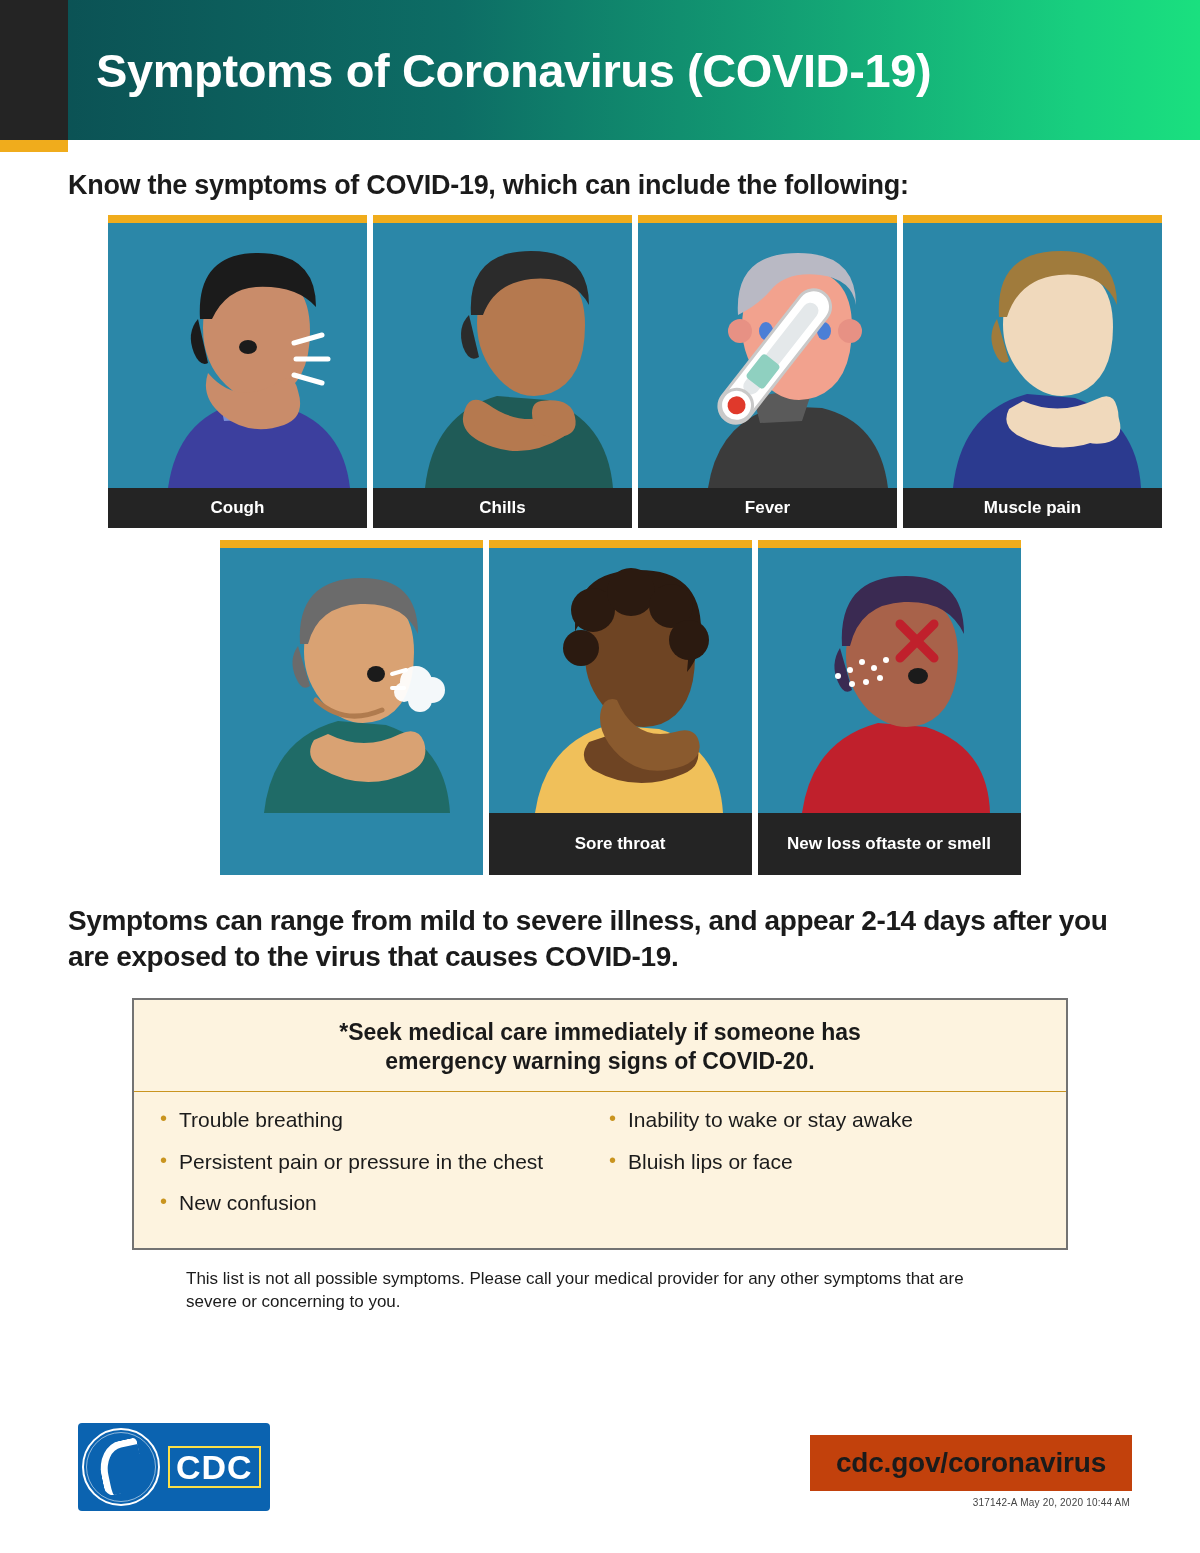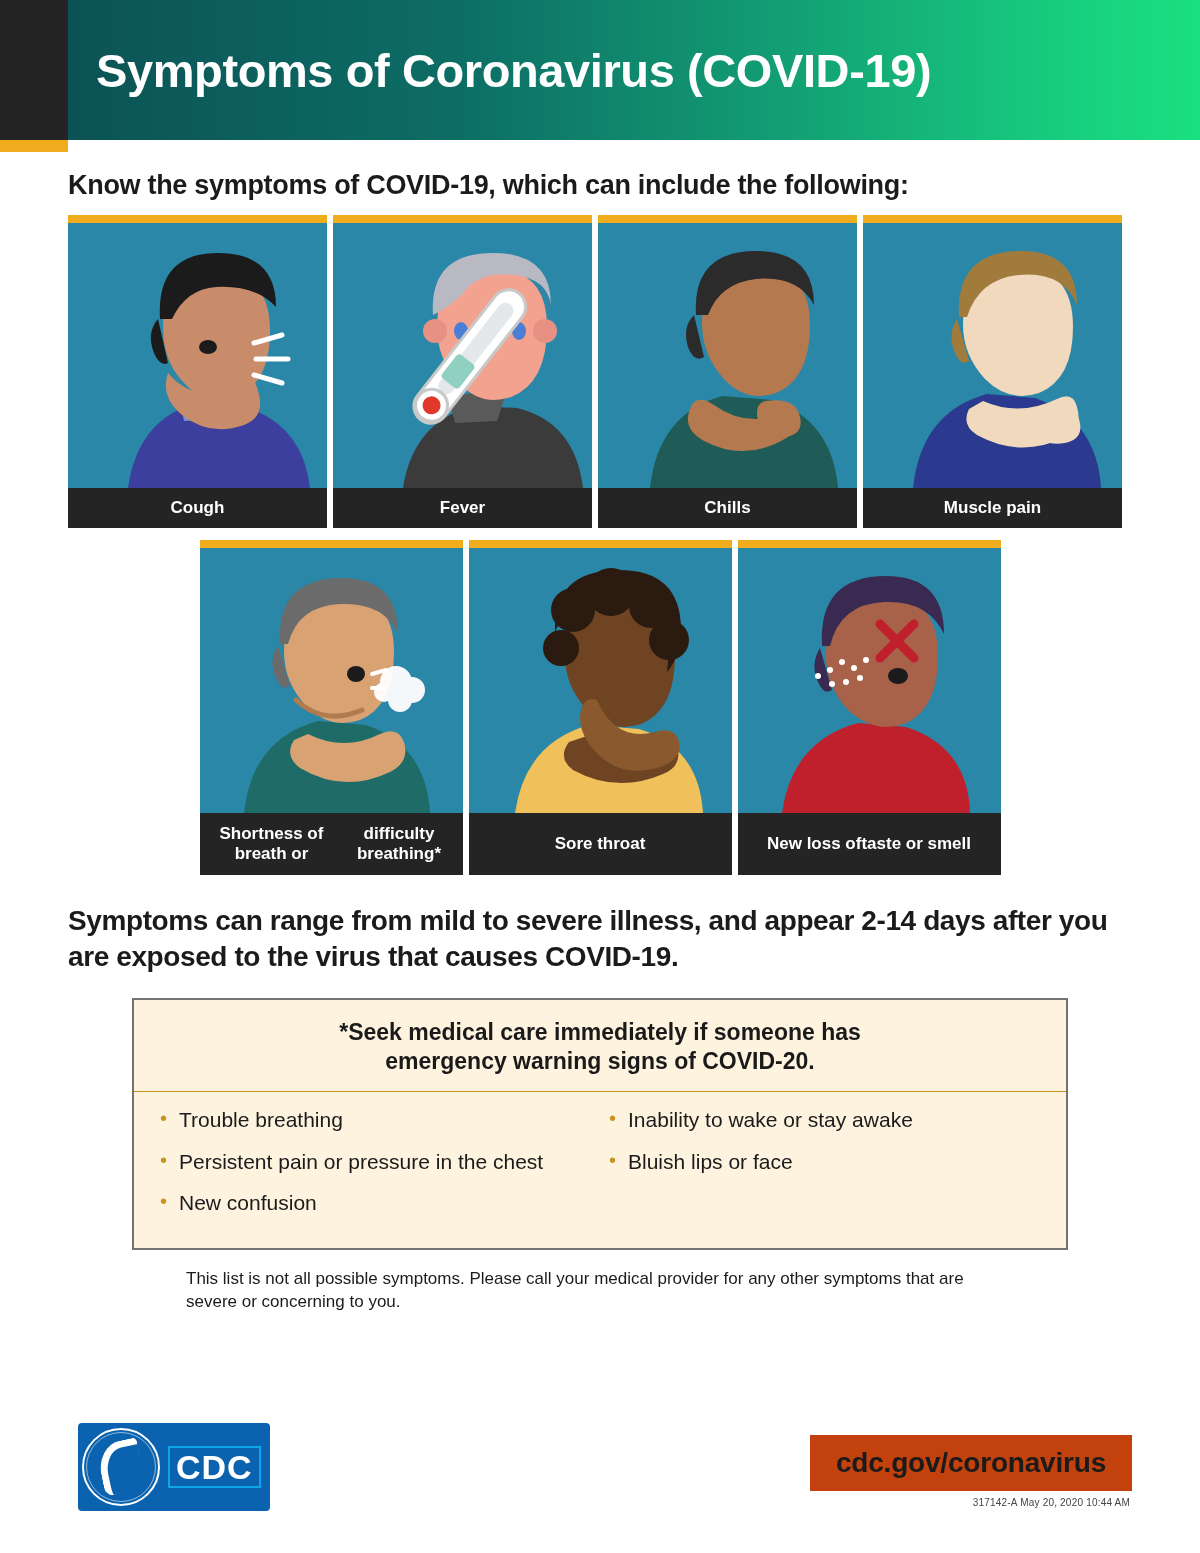--- a/index.html
+++ b/index.html
@@ -53,20 +53,21 @@
     font-weight: bold;
     color: #1b1b1b;
     letter-spacing: -0.3px;
   }
 
   
   .row {
     display: flex;
     gap: 6px;
     margin-top: 14px;
+    margin-left: 40px;
   }
   .row-2 {
     justify-content: center;
     margin-top: 12px;
     padding-left: 0;
   }
   .card {
     width: 259px;
     background: #2b87a8;
     display: flex;
@@ -189,21 +190,21 @@
     inset: 2px;
     border-radius: 50%;
     border: 1px solid rgba(255,255,255,0.55);
   }
   .cdc-mark {
     color: #ffffff;
     font-size: 34px;
     font-weight: bold;
     letter-spacing: 1px;
     margin-left: 8px;
-    border: 2px solid #0ea5e9;
+    border: 2px solid #fde047;
     padding: 2px 6px;
     line-height: 1;
   }
   .url-bar {
     position: absolute;
     right: 68px; top: 22px;
     background: #c2410c;
     color: #1b1b1b;
     font-size: 28px;
     font-weight: bold;
@@ -246,20 +247,36 @@
           <ellipse cx="140" cy="124" rx="9" ry="7" fill="#1b1b1b"></ellipse>
           <path d="M100 150 q30 35 72 8 q14 -8 18 10 q8 26 -14 34 q-34 12 -62 -10 q-22 -18 -14 -42z" fill="#c98c6a"></path>
           <g stroke="#ffffff" stroke-width="5" stroke-linecap="round">
             <line x1="186" y1="120" x2="214" y2="112"></line>
             <line x1="188" y1="136" x2="220" y2="136"></line>
             <line x1="186" y1="152" x2="214" y2="160"></line>
           </g>
         </svg>
       </div>
       <div class="label">Cough</div>
+    </div>
+
+    <div class="card">
+      <div class="gold"></div>
+      <div class="art">
+        <svg width="259" height="265" viewBox="0 0 259 265">
+          <rect width="259" height="265" fill="#2b87a8"></rect>
+          <path d="M52 265 q8 -74 72 -92 l50 4 q60 20 66 88z" fill="#1f5b57"></path>
+          <path d="M104 100 q0 -56 54 -56 q54 0 54 58 q0 54 -34 68 q-30 10 -52 -14 q-22 -24 -22 -56z" fill="#b5794f"></path>
+          <path d="M98 92 q-4 -64 60 -64 q58 0 58 54 q-16 -30 -58 -26 q-36 4 -48 36z" fill="#2b2b2b"></path>
+          <path d="M96 92 q-12 12 -6 32 q6 16 16 10z" fill="#2b2b2b"></path>
+          <path d="M196 186 q-44 22 -80 -4 q-18 -12 -24 4 q-8 20 14 32 q42 22 84 -4 q18 -12 6 -28z" fill="#b5794f"></path>
+          <path d="M168 178 q30 -4 34 16 q4 18 -16 20 q-22 2 -26 -16 q-4 -18 8 -20z" fill="#b5794f"></path>
+        </svg>
+      </div>
+      <div class="label">Chills</div>
     </div>
 
     <div class="card">
       <div class="gold"></div>
       <div class="art">
         <svg width="259" height="265" viewBox="0 0 259 265">
           <rect width="259" height="265" fill="#2b87a8"></rect>
           <path d="M70 265 q10 -66 70 -82 l44 2 q58 14 66 80z" fill="#3b3b3b"></path>
           <path d="M116 176 q30 -12 56 -2 l-8 24 -42 2z" fill="#5a5a5a"></path>
           <path d="M104 104 q0 -58 56 -58 q54 0 54 58 q0 56 -36 70 q-30 10 -52 -14 q-22 -24 -22 -56z" fill="#f2a28e"></path>
@@ -278,36 +295,20 @@
         </svg>
       </div>
       <div class="label">Fever</div>
     </div>
 
     <div class="card">
       <div class="gold"></div>
       <div class="art">
         <svg width="259" height="265" viewBox="0 0 259 265">
           <rect width="259" height="265" fill="#2b87a8"></rect>
-          <path d="M52 265 q8 -74 72 -92 l50 4 q60 20 66 88z" fill="#1f5b57"></path>
-          <path d="M104 100 q0 -56 54 -56 q54 0 54 58 q0 54 -34 68 q-30 10 -52 -14 q-22 -24 -22 -56z" fill="#b5794f"></path>
-          <path d="M98 92 q-4 -64 60 -64 q58 0 58 54 q-16 -30 -58 -26 q-36 4 -48 36z" fill="#2b2b2b"></path>
-          <path d="M96 92 q-12 12 -6 32 q6 16 16 10z" fill="#2b2b2b"></path>
-          <path d="M196 186 q-44 22 -80 -4 q-18 -12 -24 4 q-8 20 14 32 q42 22 84 -4 q18 -12 6 -28z" fill="#b5794f"></path>
-          <path d="M168 178 q30 -4 34 16 q4 18 -16 20 q-22 2 -26 -16 q-4 -18 8 -20z" fill="#b5794f"></path>
-        </svg>
-      </div>
-      <div class="label">Chills</div>
-    </div>
-
-    <div class="card">
-      <div class="gold"></div>
-      <div class="art">
-        <svg width="259" height="265" viewBox="0 0 259 265">
-          <rect width="259" height="265" fill="#2b87a8"></rect>
           <path d="M50 265 q8 -76 74 -94 l48 4 q62 22 66 90z" fill="#2b3a8f"></path>
           <path d="M100 102 q0 -58 56 -58 q54 0 54 60 q0 52 -34 66 q-30 10 -54 -14 q-22 -24 -22 -54z" fill="#f0d9bc"></path>
           <path d="M96 94 q-4 -66 62 -66 q56 0 56 54 q-14 -34 -58 -30 q-40 4 -52 42z" fill="#a07b3c"></path>
           <path d="M94 96 q-10 16 -2 34 q6 14 14 8z" fill="#a07b3c"></path>
           <path d="M120 178 q36 16 74 -2 q16 -8 20 8 q6 20 -12 30 q-44 22 -88 -2 q-16 -10 -8 -26z" fill="#f0d9bc"></path>
           <path d="M176 184 q34 -8 40 12 q6 20 -14 24 q-24 4 -32 -14 q-6 -18 6 -22z" fill="#f0d9bc"></path>
         </svg>
       </div>
       <div class="label">Muscle pain</div>
     </div>
@@ -331,25 +332,20 @@
             <circle cx="196" cy="134" r="16"></circle>
             <circle cx="212" cy="142" r="13"></circle>
             <circle cx="200" cy="152" r="12"></circle>
             <circle cx="184" cy="144" r="10"></circle>
           </g>
           <g stroke="#ffffff" stroke-width="4" stroke-linecap="round">
             <line x1="172" y1="126" x2="186" y2="122"></line>
             <line x1="172" y1="140" x2="184" y2="140"></line>
           </g>
         </svg>
-      </div>
-      <div class="label">
-        <span>Shortness of breath  or</span>
-          <br>
-        <span>difficulty breathing*</span>
       </div>
     </div>
 
     <div class="card">
       <div class="gold"></div>
       <div class="art">
         <svg width="263" height="265" viewBox="0 0 263 265">
           <rect width="263" height="265" fill="#2b87a8"></rect>
           <path d="M46 265 q10 -70 74 -88 l50 4 q60 18 64 84z" fill="#f0c05a"></path>
           <path d="M96 108 q0 -60 56 -60 q54 0 54 60 q0 54 -34 68 q-30 10 -54 -14 q-22 -24 -22 -54z" fill="#6e4423"></path>

